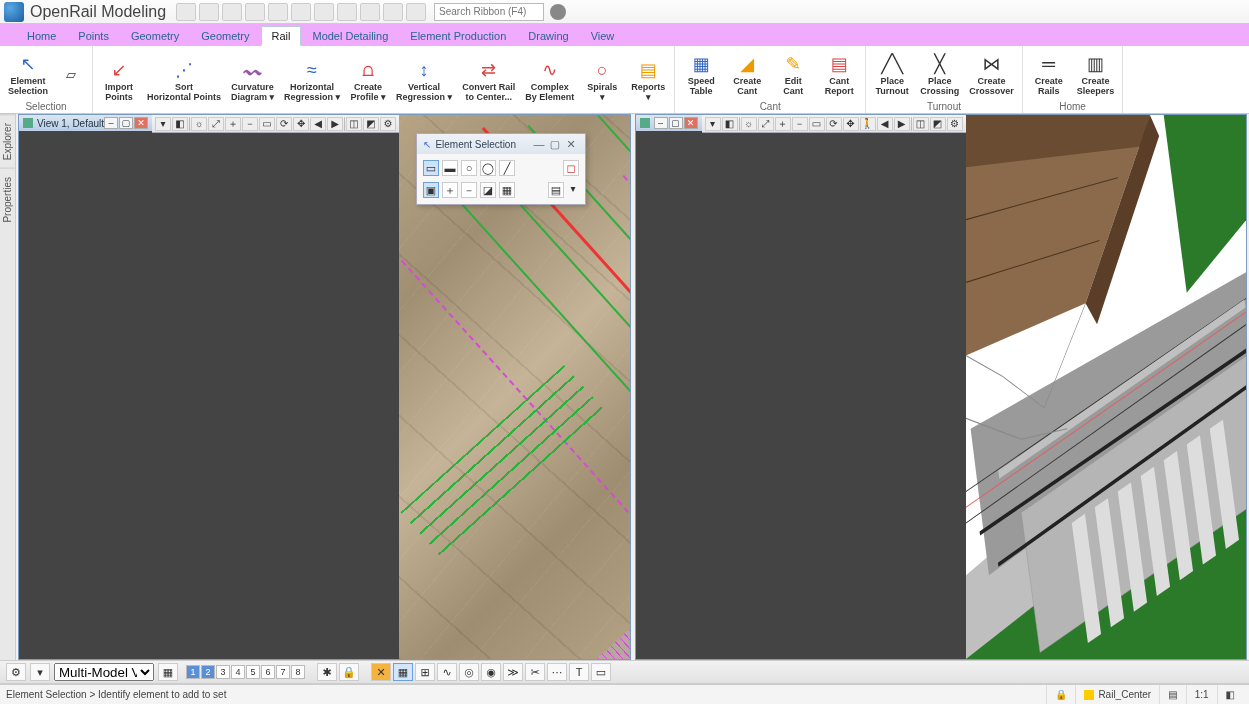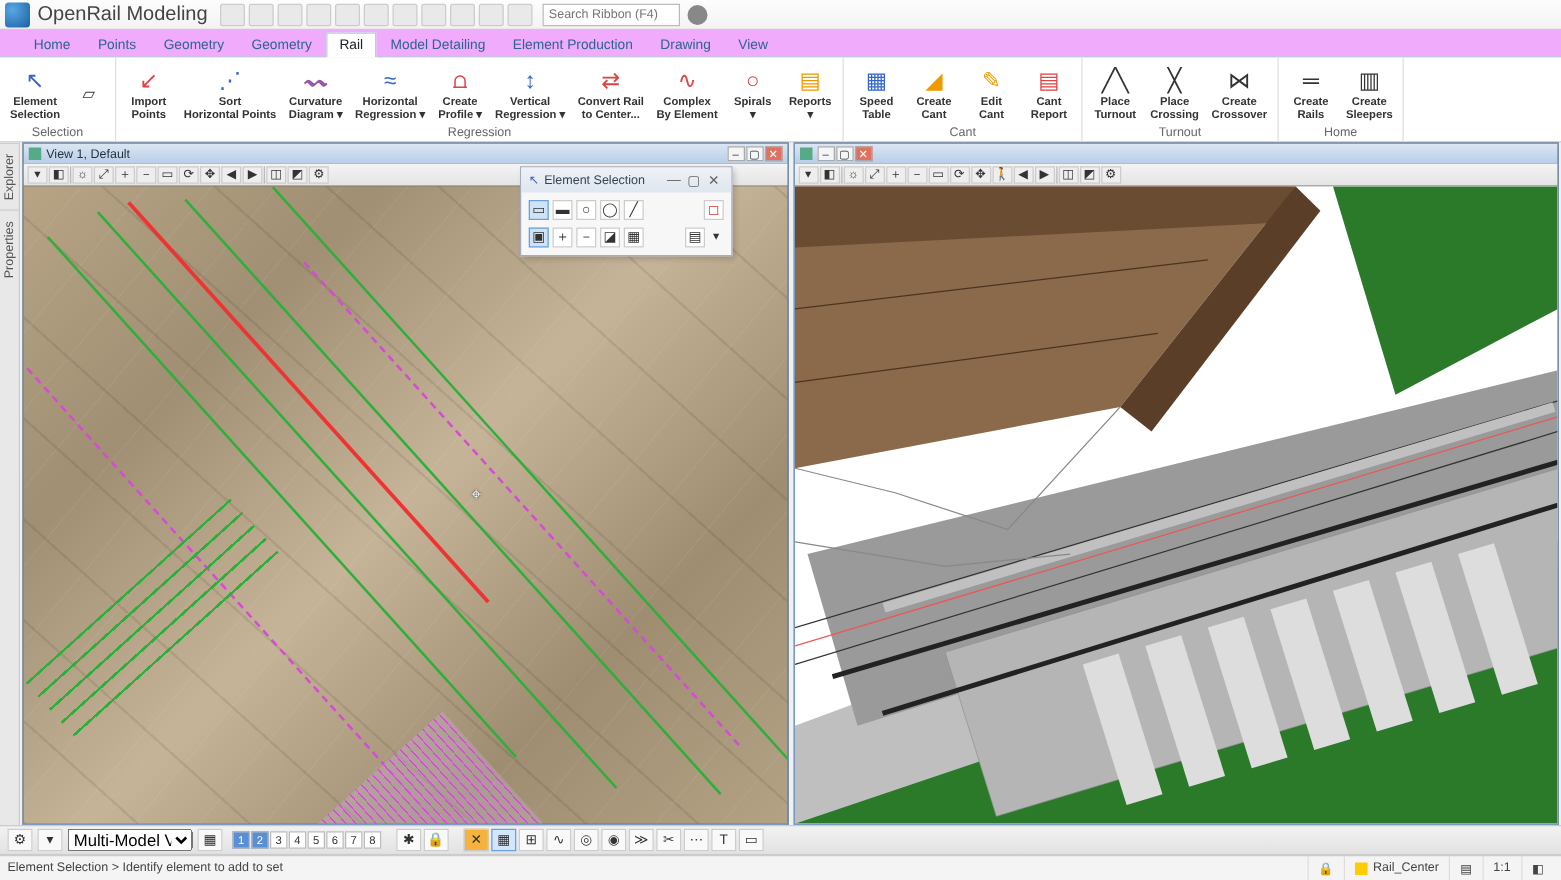--- a/index.html
+++ b/index.html
@@ -31,21 +31,21 @@
 .rb .lbl { font-size: 9px; text-align: center; line-height: 10px; color: #333; white-space: pre; font-weight: bold; }
 .rb.small .ico { width: 18px; height: 16px; font-size: 13px; }
 .rb.small { min-width: 30px; }
 
 
 .side-dock { position: absolute; left: 0; top: 114px; width: 16px; height: 560px; background: #e8e8e8; border-right: 1px solid #ccc; display: flex; flex-direction: column; }
 .side-dock .stab { writing-mode: vertical-rl; transform: rotate(180deg); font-size: 10px; padding: 8px 2px; color: #555; cursor: pointer; border-bottom: 1px solid #ccc; }
 
 
 .views { position: absolute; left: 16px; top: 114px; right: 0; bottom: 44px; display: flex; gap: 4px; padding: 0 2px; }
-.view { flex: 1; display: flex; flex-direction: column; border: 1px solid #7a9ac0; background: #444; position: relative; }
+.view { flex: 1; display: flex; flex-direction: row; border: 1px solid #7a9ac0; background: #444; position: relative; }
 .view .vtitle { height: 16px; background: linear-gradient(#dbe6f3,#b8cde6); display: flex; align-items: center; padding: 0 4px; font-size: 10px; color: #234; }
 .view .vtitle .vt-icon { width: 10px; height: 10px; background: #5a8; margin-right: 4px; }
 .view .vtitle .vt-name { flex: 1; }
 .view .vtitle .vt-ctl { display: flex; gap: 1px; }
 .view .vtitle .vt-ctl div { width: 14px; height: 12px; background: #f5f5f5; border: 1px solid #aaa; font-size: 9px; text-align: center; line-height: 10px; cursor: pointer; }
 .view .vtitle .vt-ctl .close { background: #e07060; color: #fff; }
 .view .vtoolbar { height: 18px; background: linear-gradient(#f4f4f4,#e4e4e4); border-bottom: 1px solid #aab; display: flex; align-items: center; padding: 0 3px; gap: 1px; }
 .view .vtoolbar .vtb { width: 16px; height: 14px; background: #eee; border: 1px solid #ccc; cursor: pointer; font-size: 10px; text-align: center; line-height: 12px; }
 .view .vtoolbar .vtb.sep { width: 1px; background: #bbb; border: none; }
 .view .canvas { flex: 1; position: relative; overflow: hidden; }
@@ -193,21 +193,20 @@
           <div class="ico ic-red">○</div>
           <div class="lbl">Spirals
 ▾</div>
         </div>
       <div class="rb">
           <div class="ico ic-org">▤</div>
           <div class="lbl">Reports
 ▾</div>
         </div>
     </div>
-    <div class="glabel">Regression</div>
   </div>
   <div class="group">
     <div class="btns">
       <div class="rb">
           <div class="ico ic-blue">▦</div>
           <div class="lbl">Speed
 Table</div>
         </div>
       <div class="rb">
           <div class="ico ic-org">◢</div>

